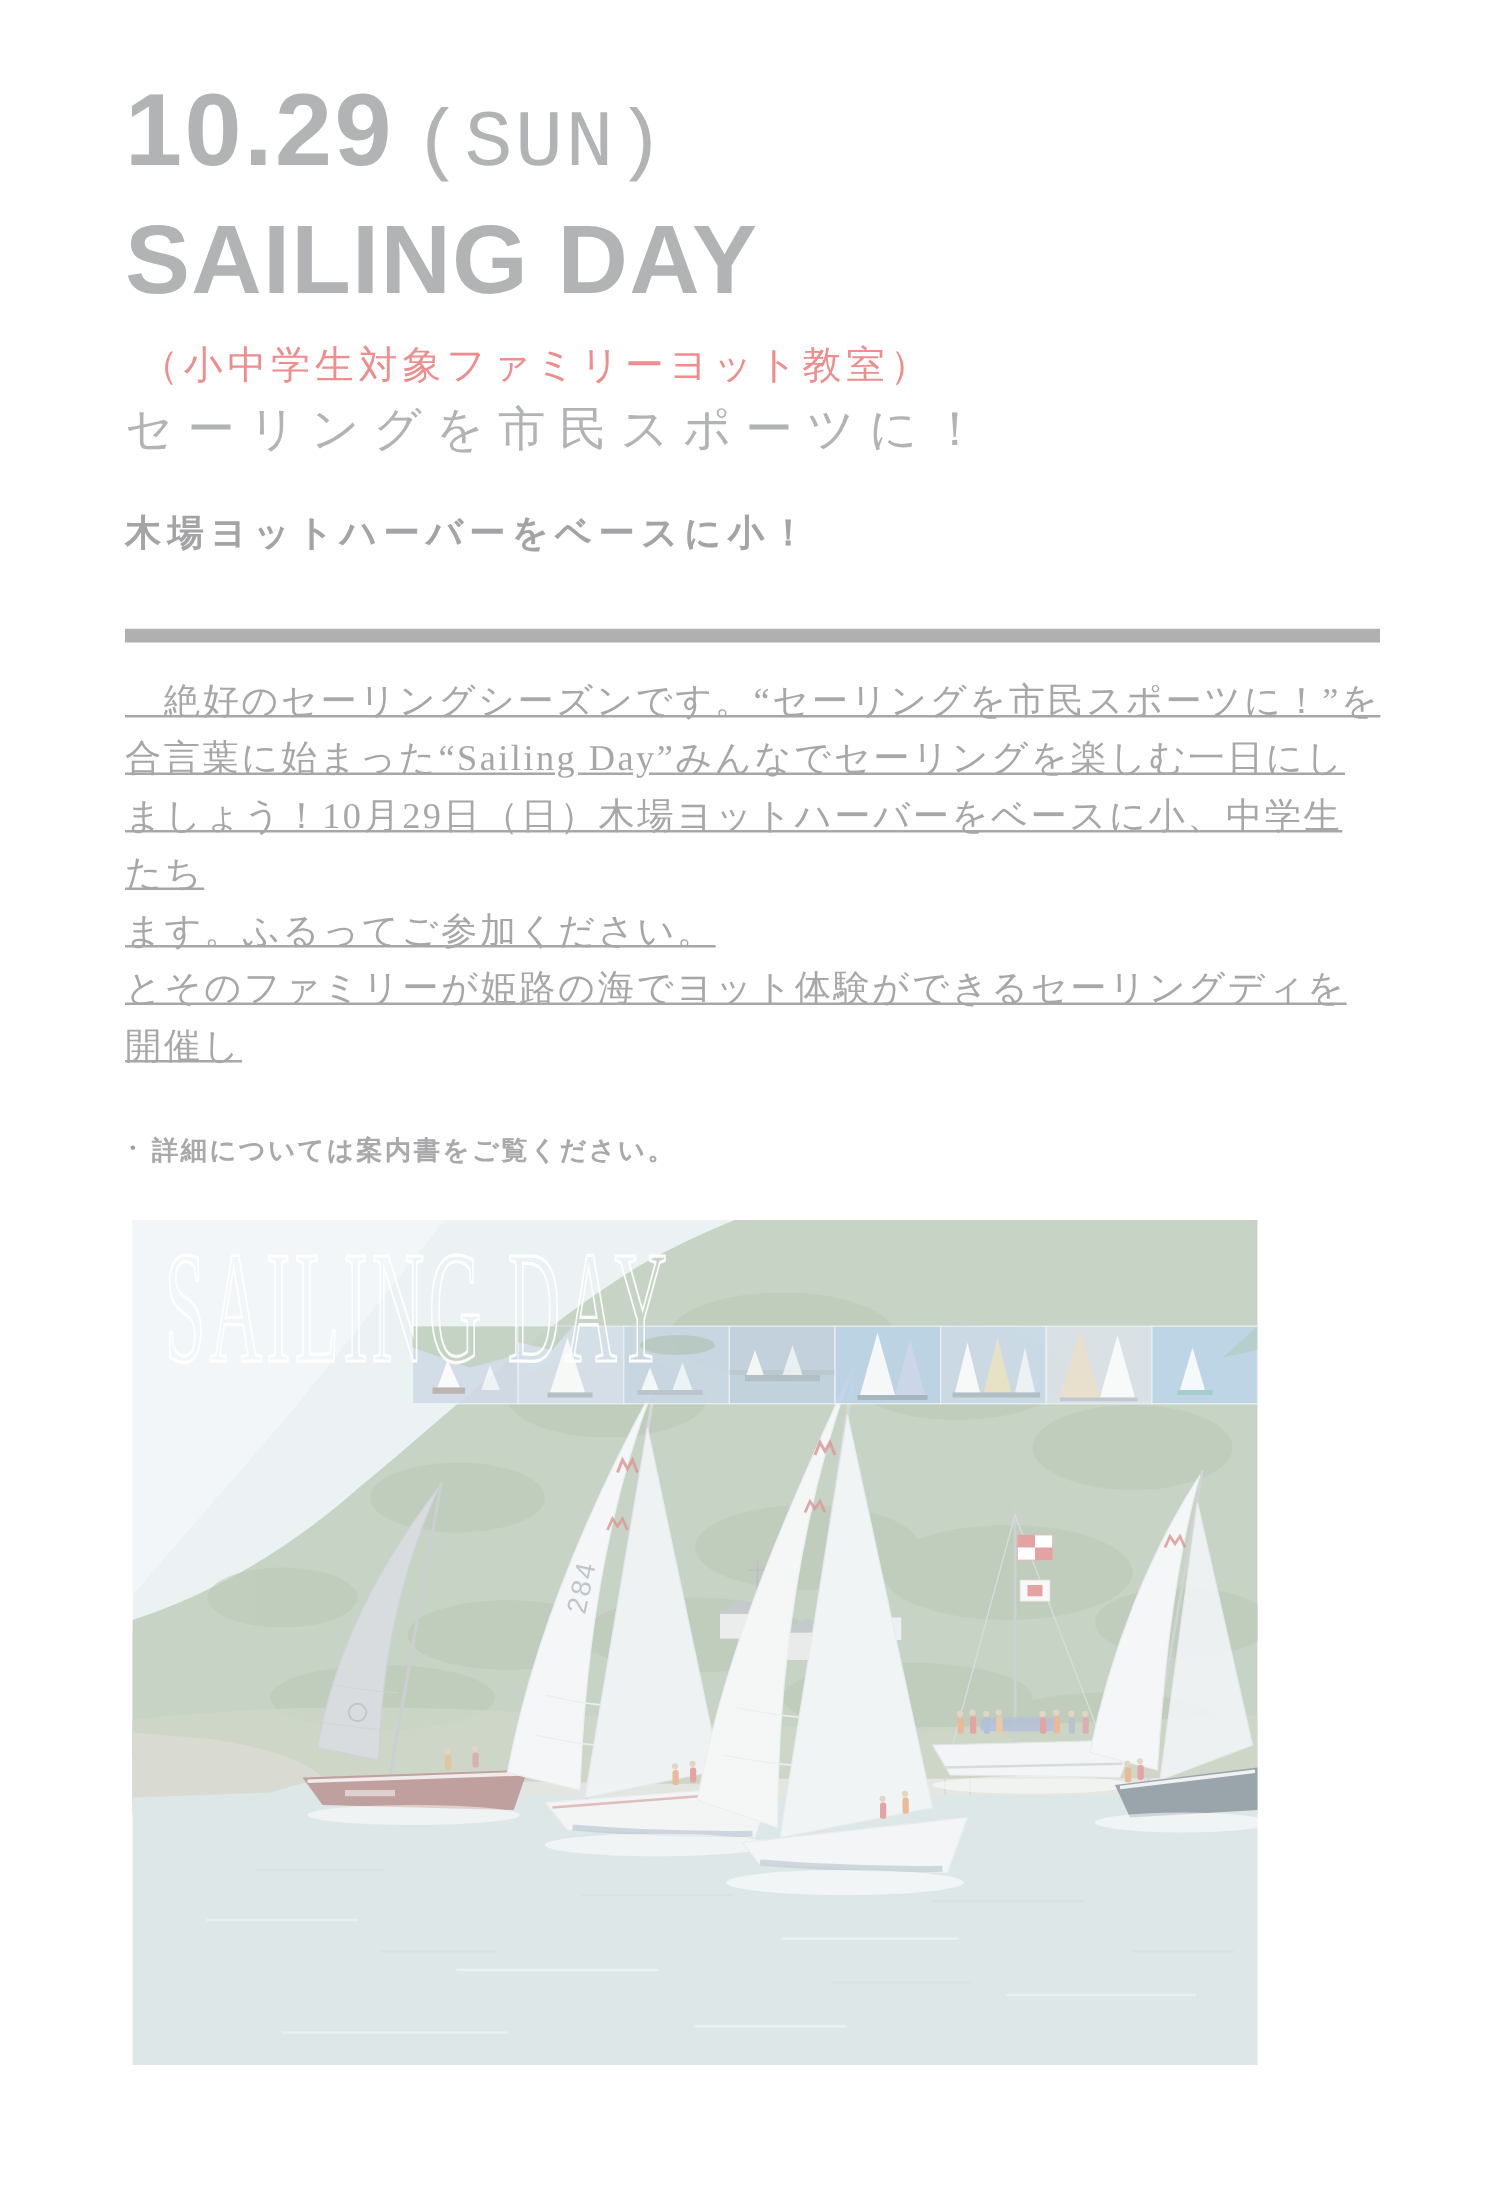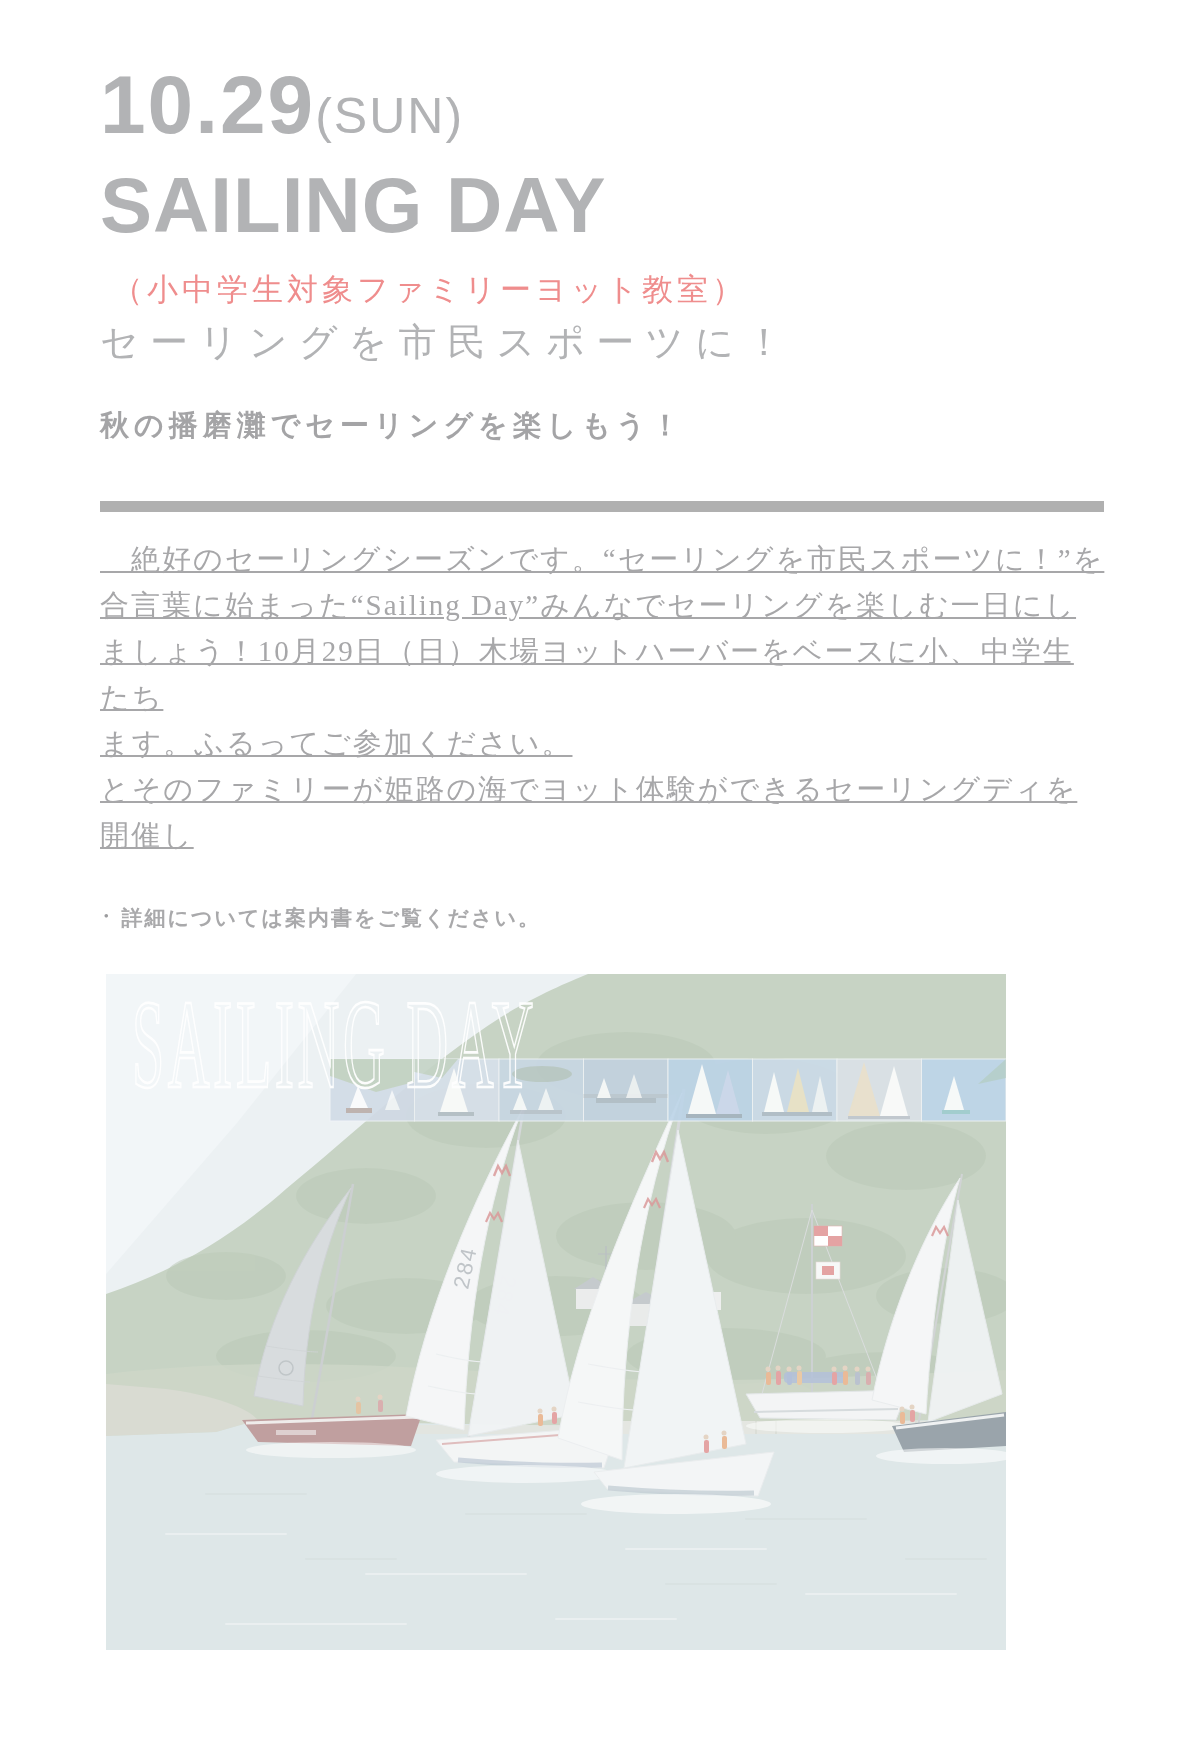--- a/index.html
+++ b/index.html
@@ -3,28 +3,28 @@
 <meta charset="utf-8">
 <style>
   html,body{margin:0;padding:0;background:#ffffff;}
   body{
     width:1196px;height:1753px;position:relative;overflow:hidden;
     font-family:"Liberation Serif","DejaVu Serif",serif;
   }
   .page{position:absolute;inset:0;background:#ffffff;}
 
   .masthead{padding:64px 0 0 100px;}
-  .date-row{display:flex;align-items:baseline;color:var(--heading-gray);}
+  .date-row{display:flex;align-items:baseline;gap:16px;color:var(--heading-gray);}
   .date{
     font-family:"Liberation Sans","DejaVu Sans",sans-serif;font-weight:bold;
     font-size:82px;line-height:1;letter-spacing:2px;
   }
   .day{
-    font-family:Liberation Sans, sans-serif;
-    font-size:50px;line-height:1;letter-spacing:2px;
+    font-family:Liberation Mono, monospace;
+    font-size:64px;line-height:1;letter-spacing:2px;
   }
   .title{
     font-family:"Liberation Sans","DejaVu Sans",sans-serif;font-weight:bold;
     font-size:78px;line-height:1;letter-spacing:1px;color:var(--heading-gray);
     margin:20px 0 0 0;
   }
   .audience{
     margin-top:26px;padding-left:12px;
     font-size:31px;line-height:1.3;letter-spacing:4px;color:var(--accent-red);
   }
@@ -57,21 +57,21 @@
 <div class="page">
 
   <header class="masthead">
     <div class="date-row">
       <span class="date">10.29</span>
       <span class="day">(SUN)</span>
     </div>
     <h1 class="title">SAILING DAY</h1>
     <div class="audience">（小中学生対象ファミリーヨット教室）</div>
     <div class="slogan">セーリングを市民スポーツに！</div>
-    <div class="tagline">秋の播磨灘でセーリングを楽しもう！</div>
+    <div class="tagline">木場ヨットハーバーをベースに小！</div>
   </header>
 
   <hr class="rule">
 
   <section class="body-text">
       <div>　絶好のセーリングシーズンです。“セーリングを市民スポーツに！”を</div>
       <div>合言葉に始まった“Sailing Day”みんなでセーリングを楽しむ一日にし</div>
       <div>ましょう！10月29日（日）木場ヨットハーバーをベースに小、中学生たち</div>
       <div>ます。ふるってご参加ください。</div>
       <div>とそのファミリーが姫路の海でヨット体験ができるセーリングディを開催し</div>

